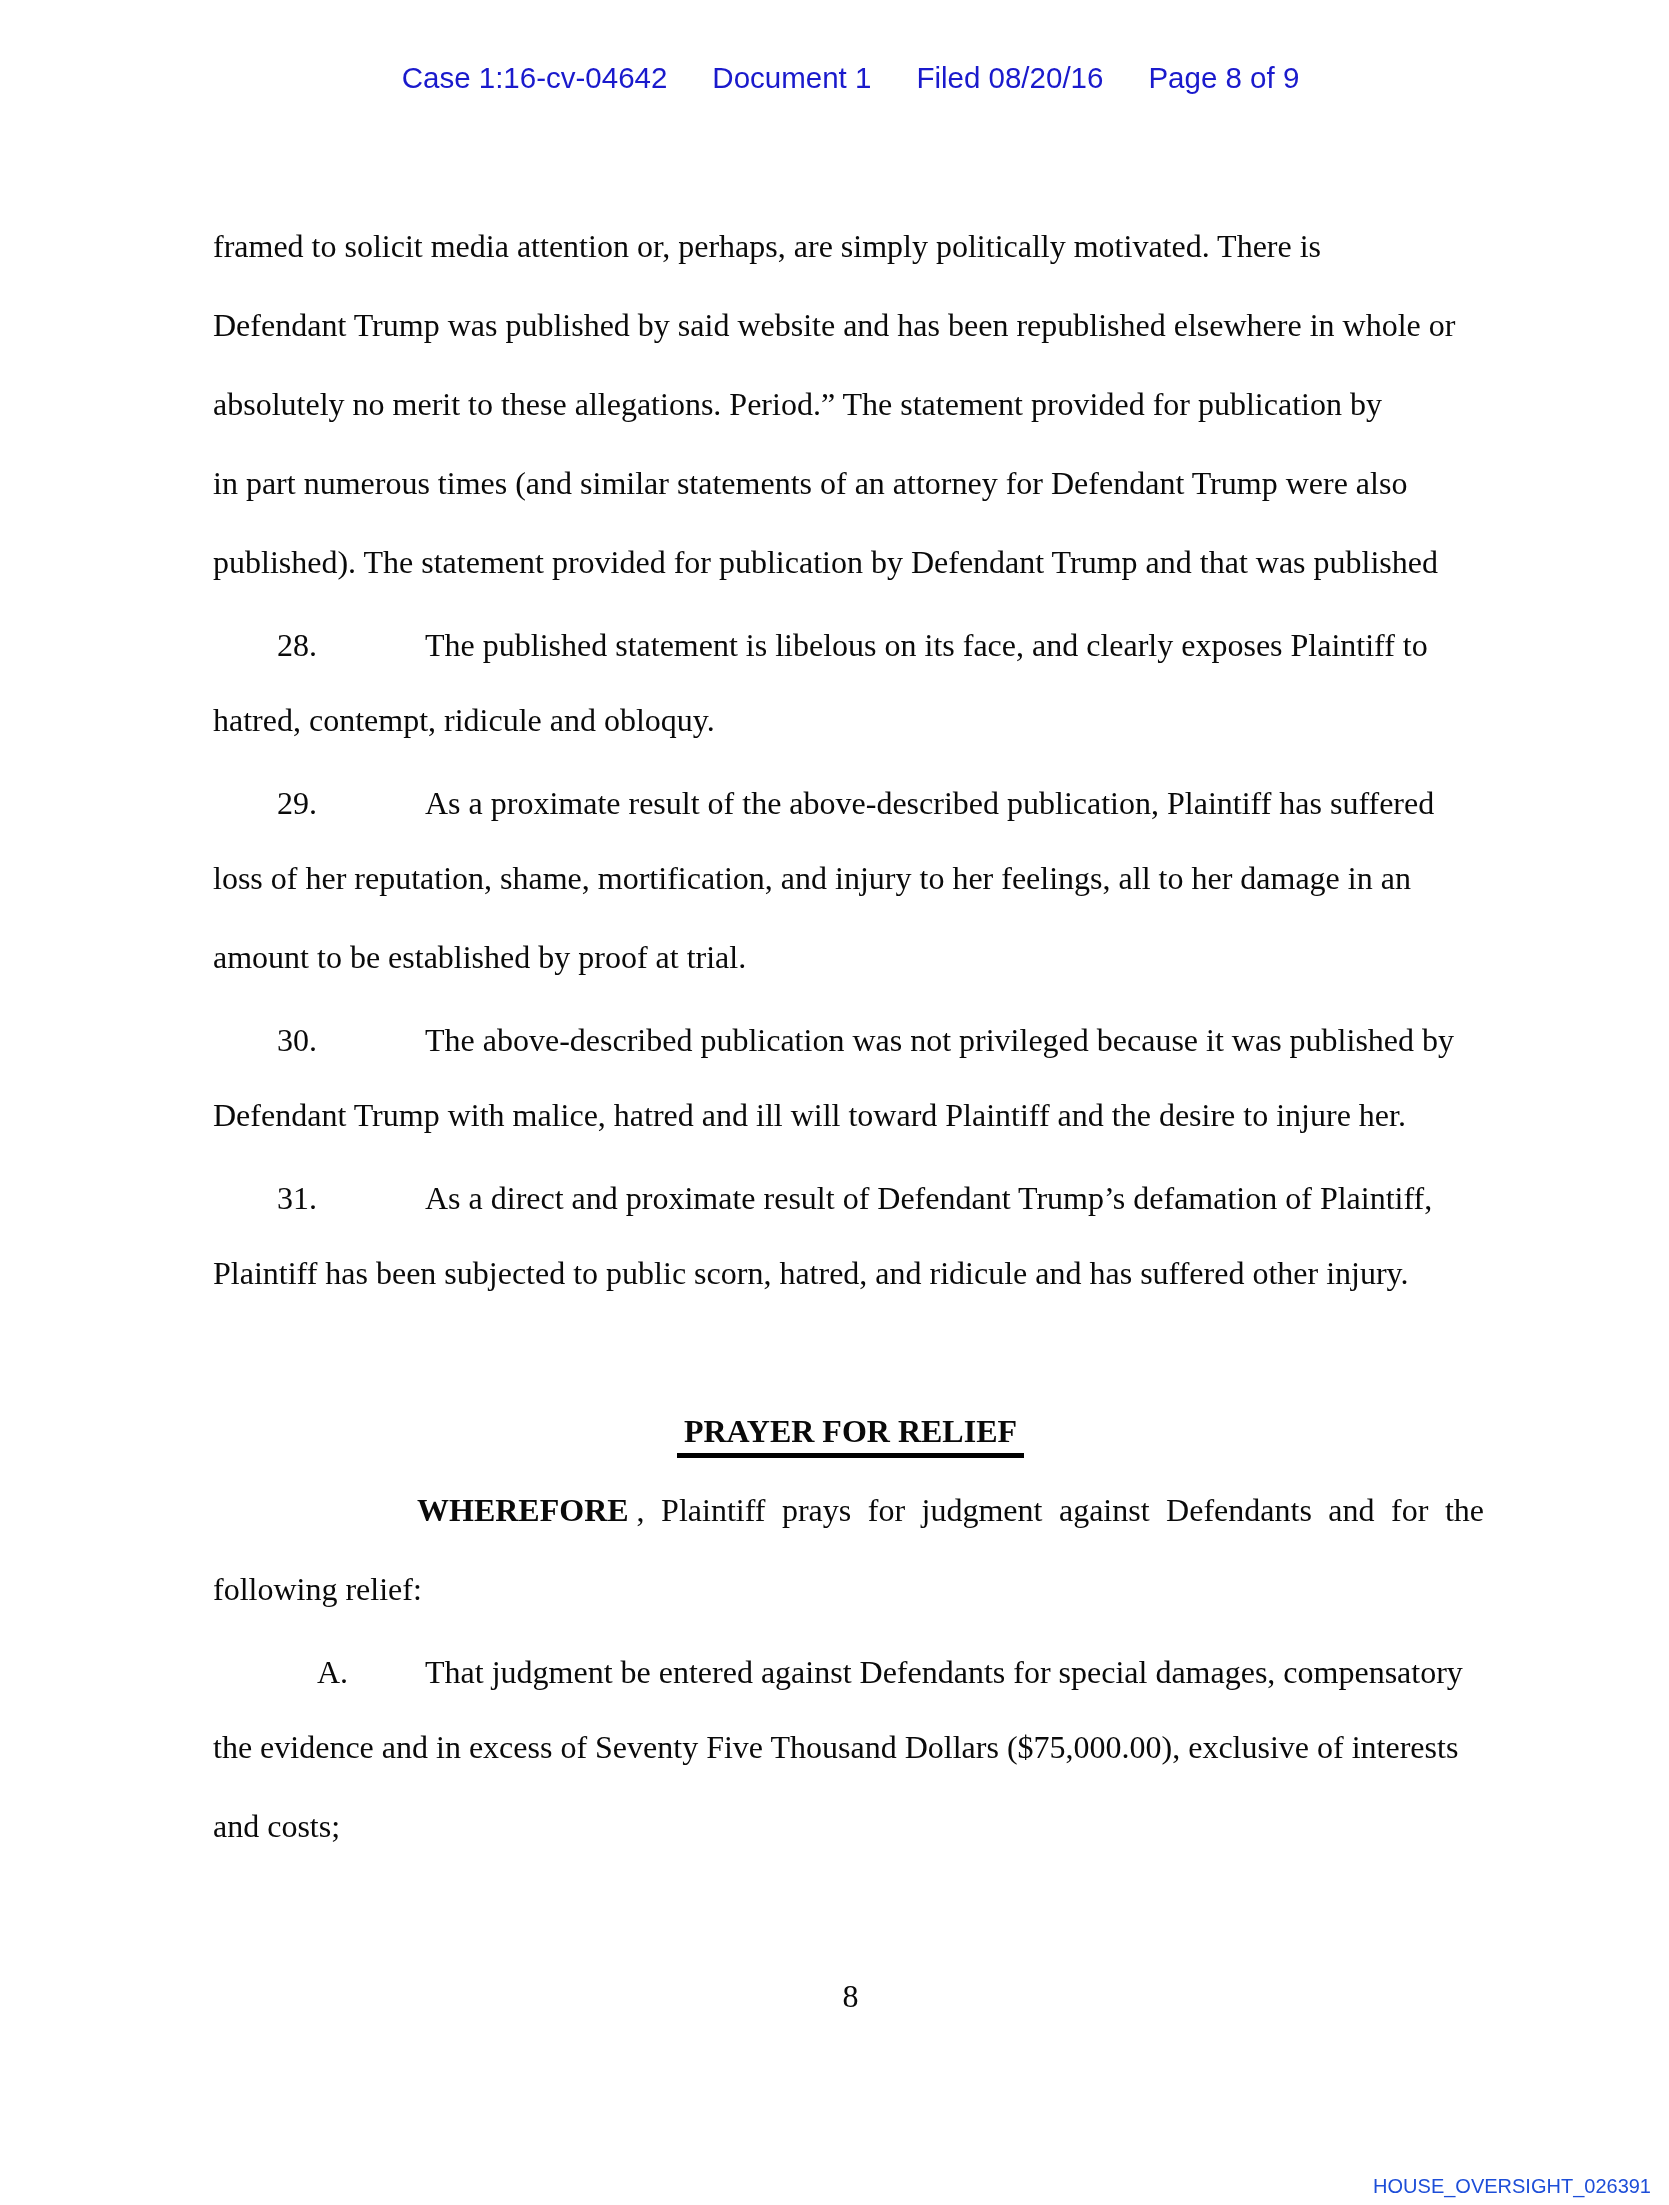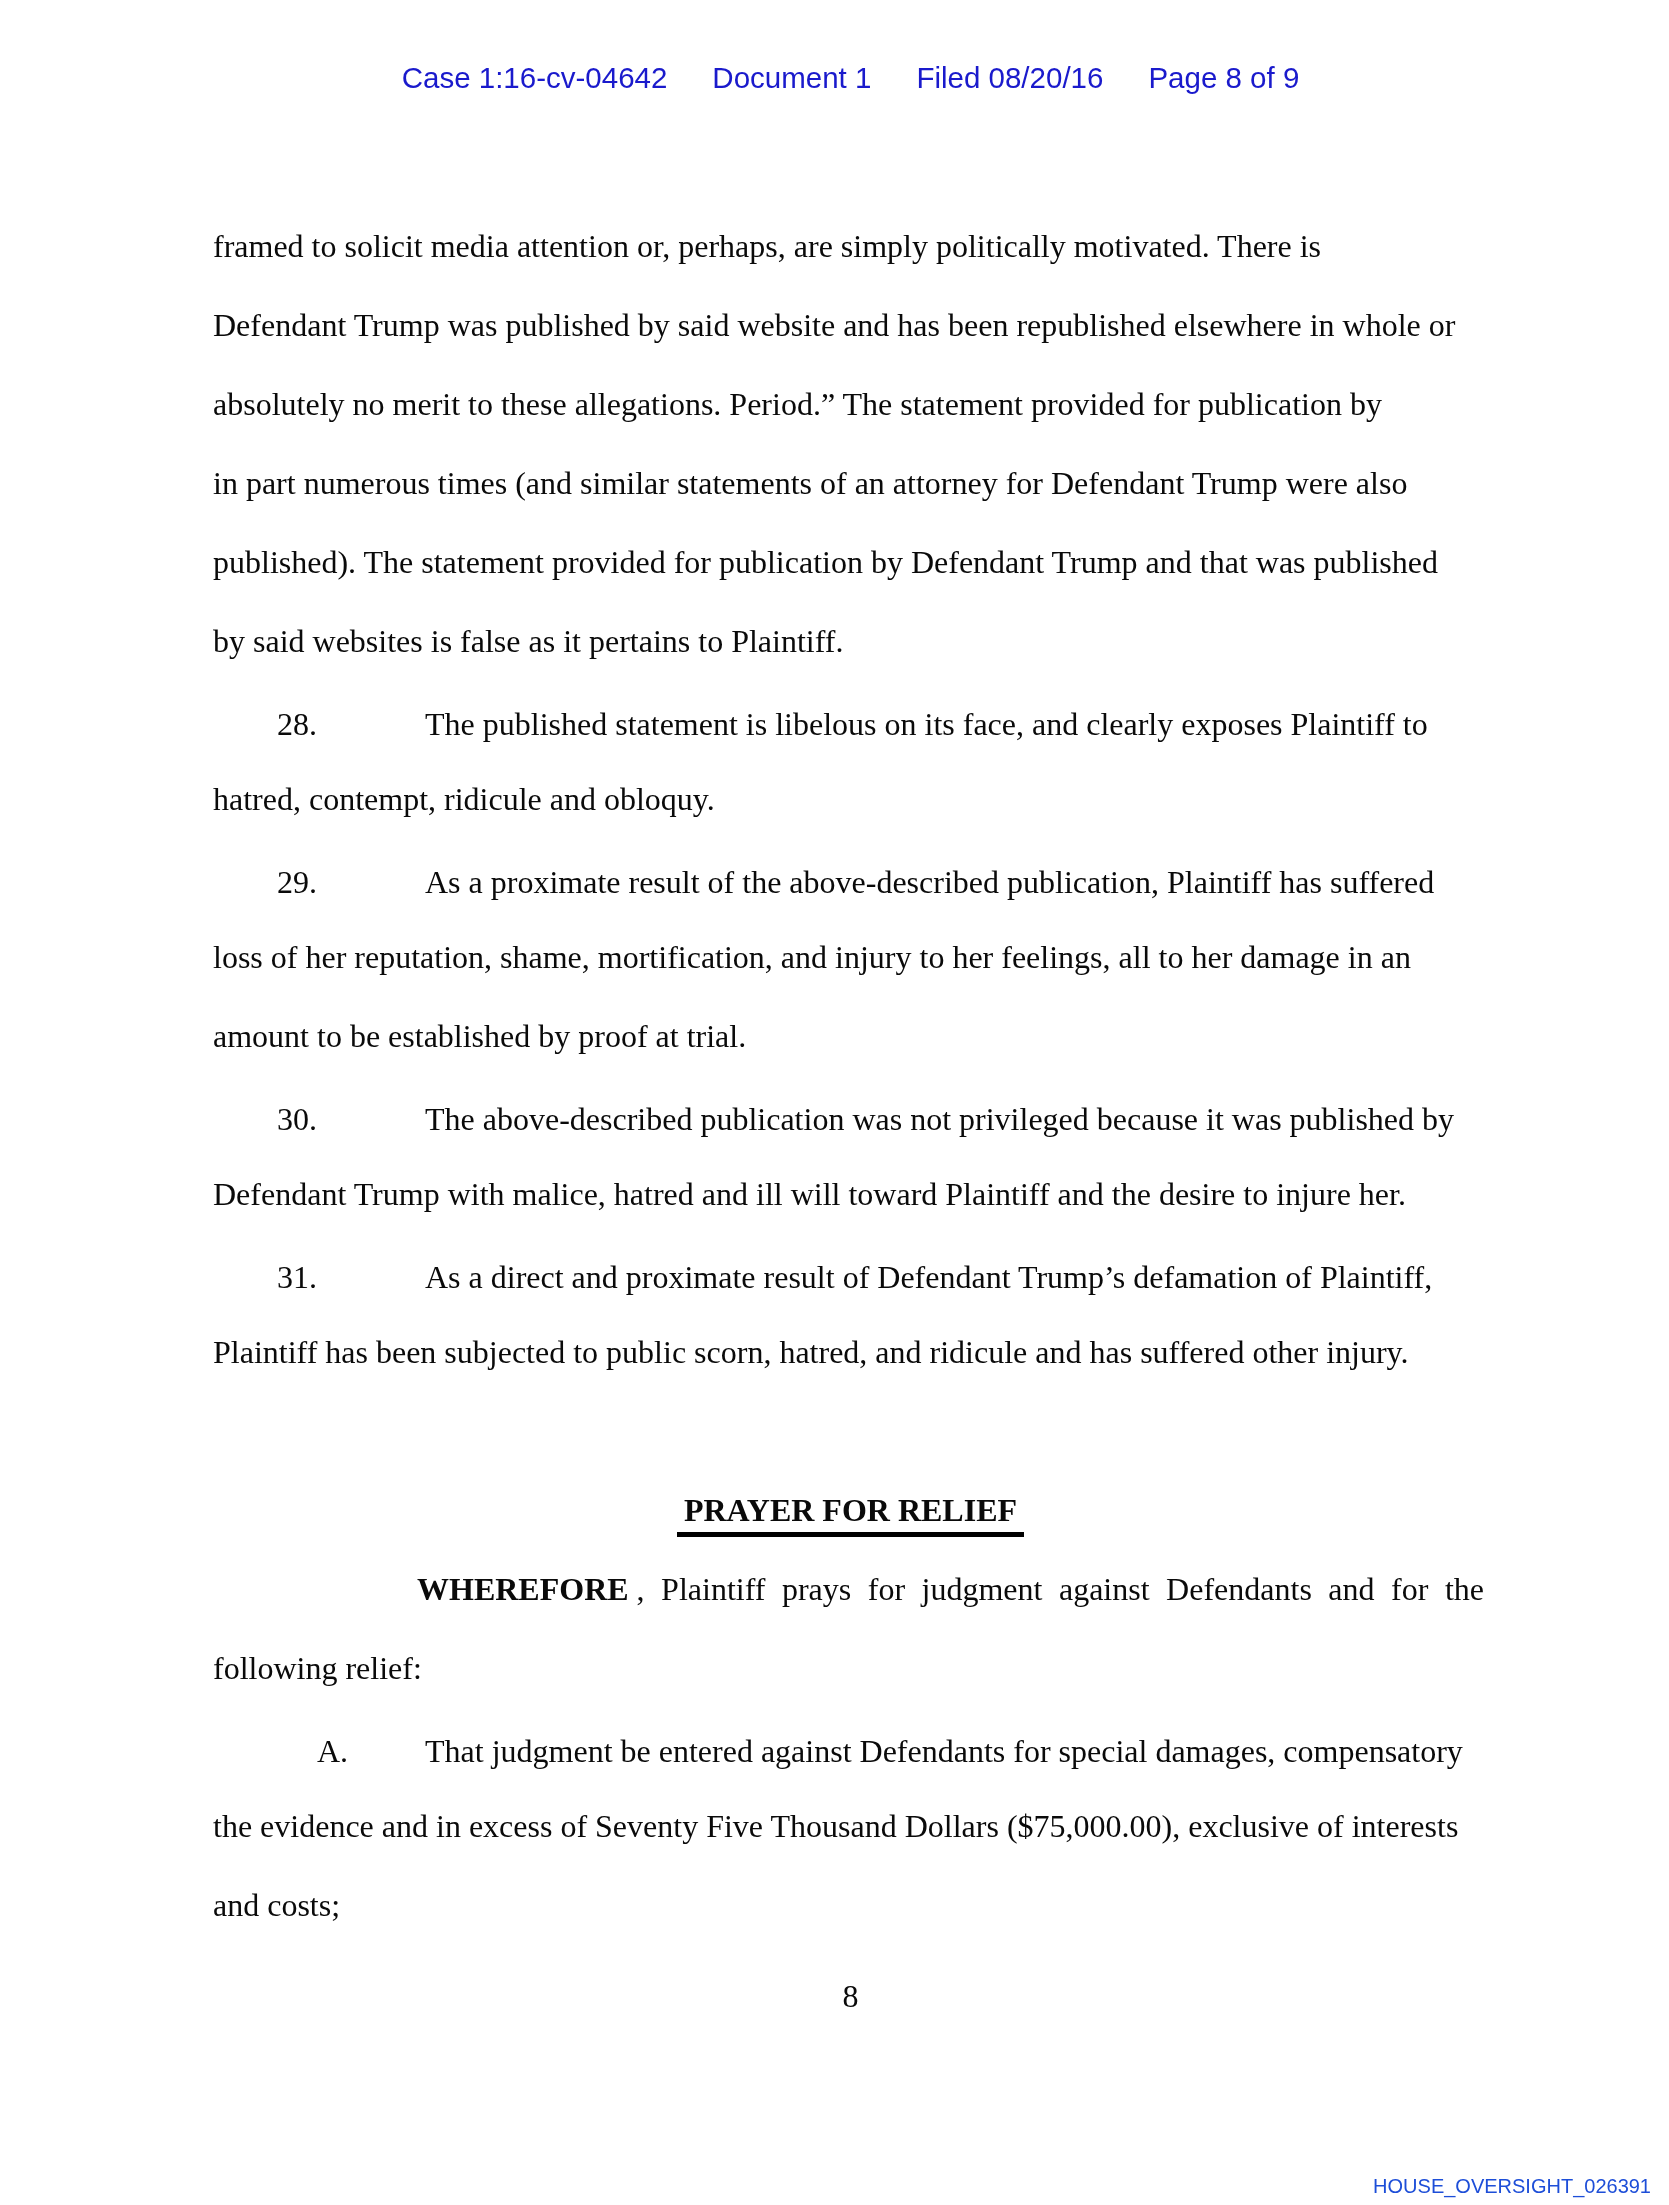--- a/index.html
+++ b/index.html
@@ -83,21 +83,20 @@
     <span>Page 8 of 9</span>
   </div>
 
   <div class="body-block">
 
     <div class="ln l">framed to solicit media attention or, perhaps, are simply politically motivated. There is</div>
     <div class="ln l">Defendant Trump was published by said website and has been republished elsewhere in whole or</div>
     <div class="ln l">absolutely no merit to these allegations. Period.” The statement provided for publication by</div>
     <div class="ln l">in part numerous times (and similar statements of an attorney for Defendant Trump were also</div>
     <div class="ln l">published). The statement provided for publication by Defendant Trump and that was published</div>
-    <div class="ln l">by said websites is false as it pertains to Plaintiff.</div>
 
     <div class="ln numline">
       <span class="num">28.</span>
       <span class="txt">The published statement is libelous on its face, and clearly exposes Plaintiff to</span>
     </div>
     <div class="ln l">hatred, contempt, ridicule and obloquy.</div>
 
     <div class="ln numline">
       <span class="num">29.</span>
       <span class="txt">As a proximate result of the above-described publication, Plaintiff has suffered</span>

